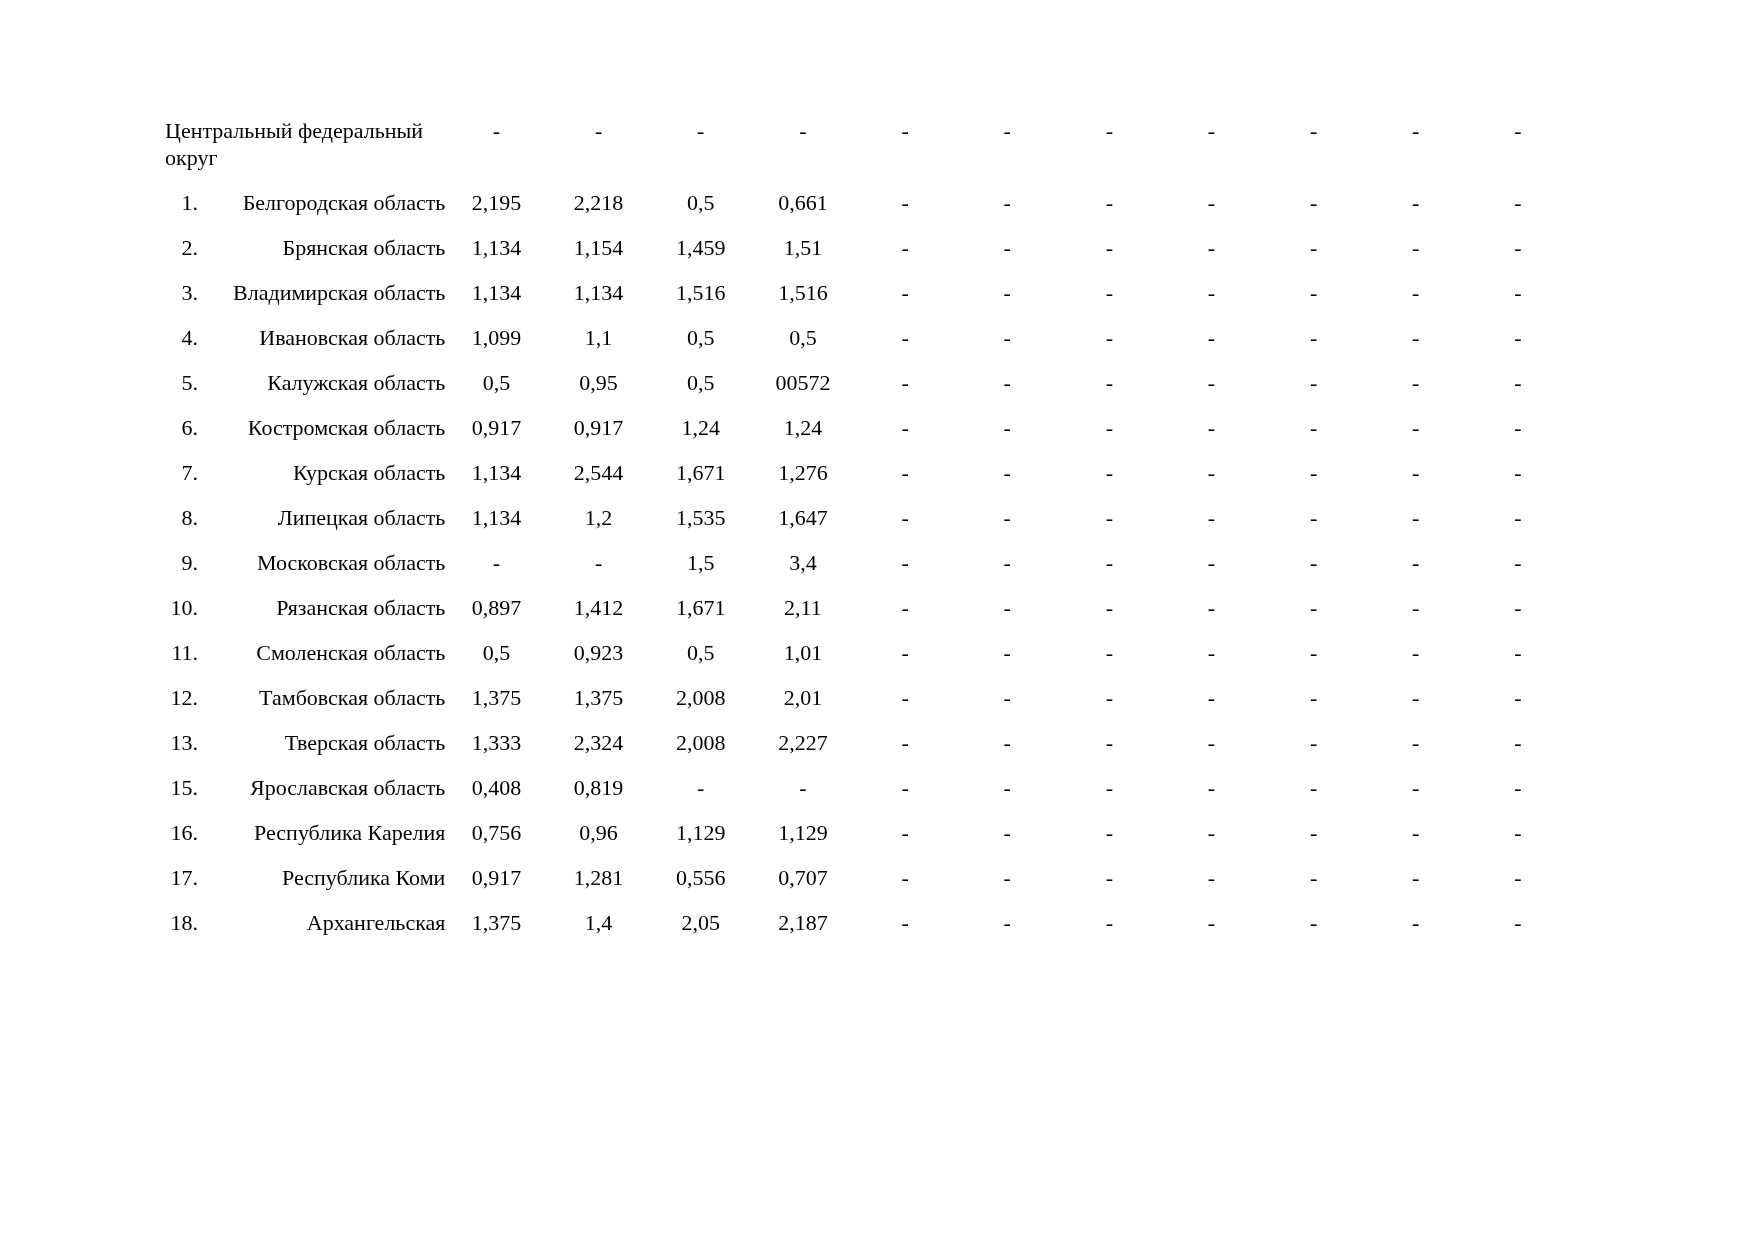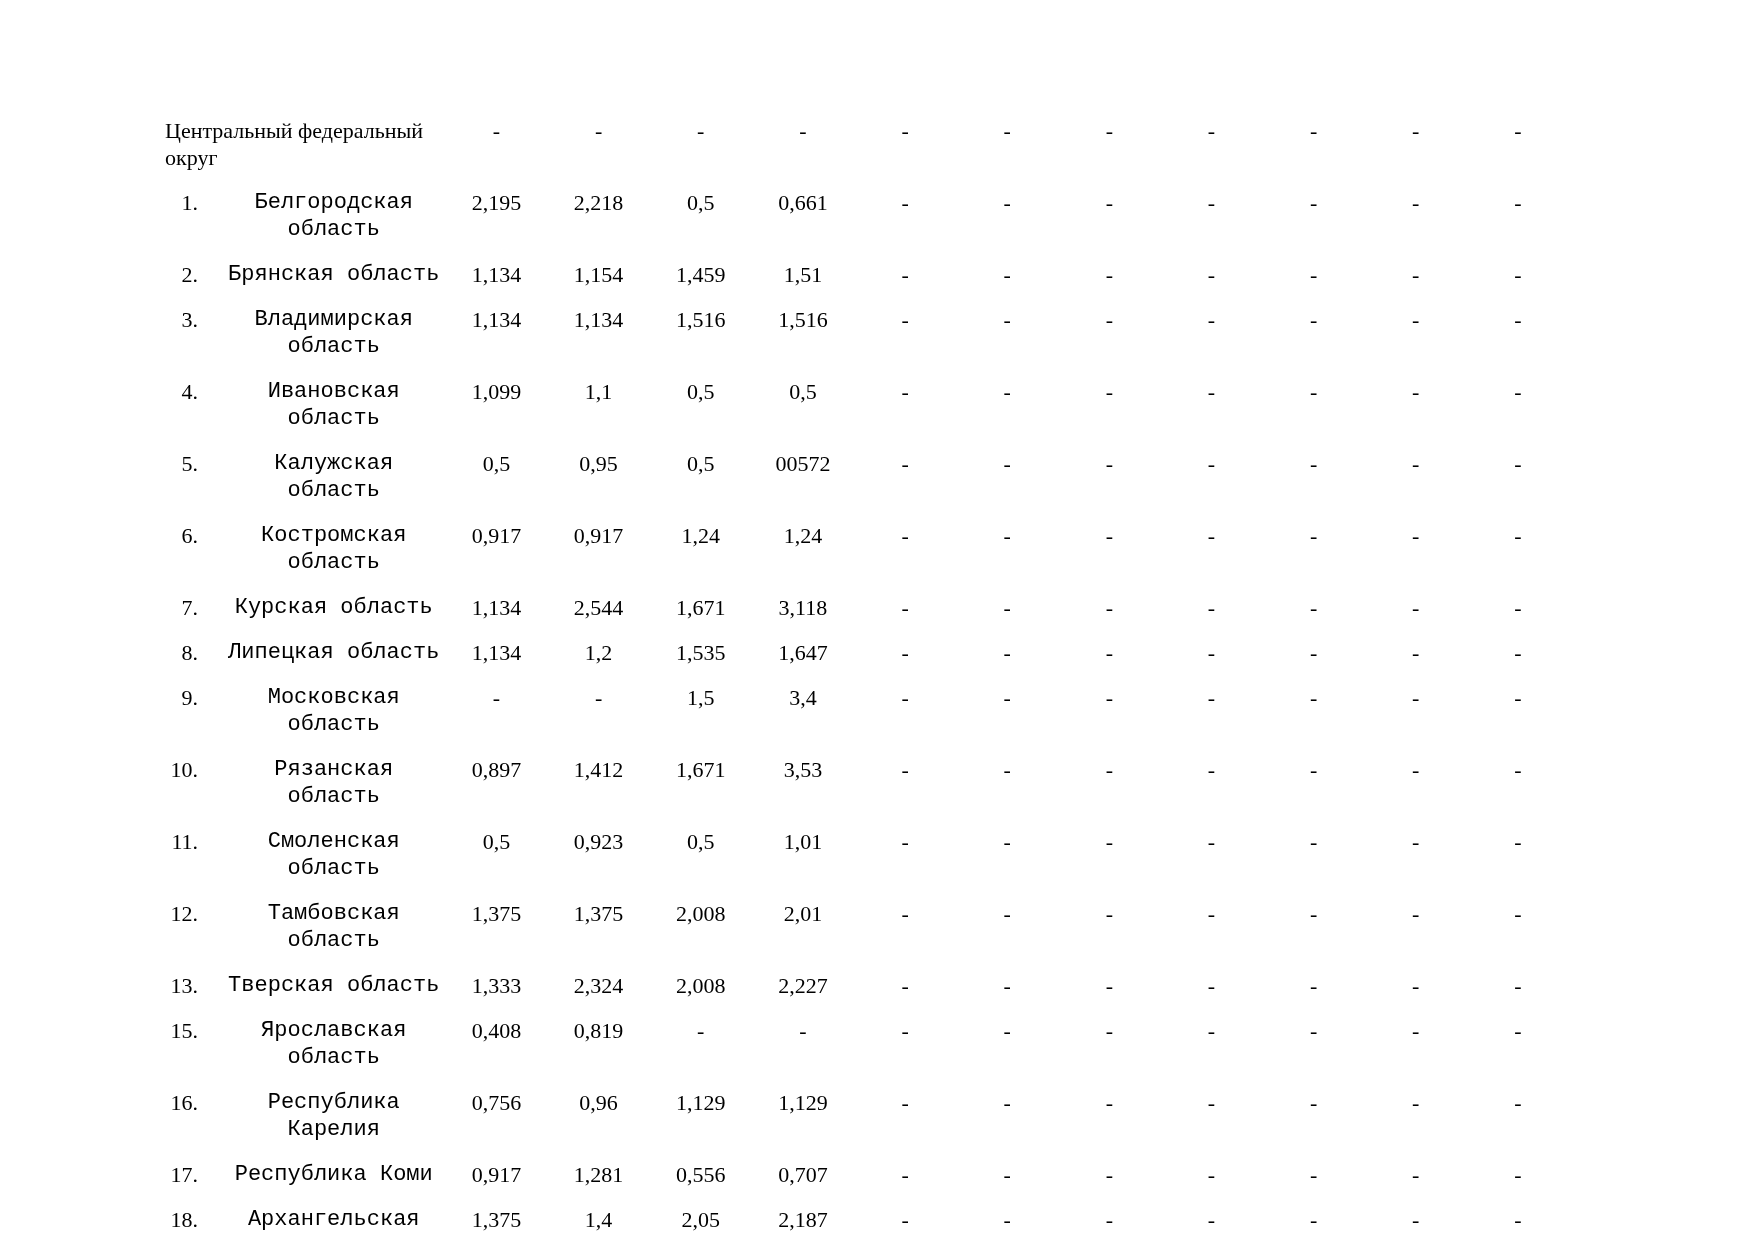--- a/index.html
+++ b/index.html
@@ -28,23 +28,22 @@
     line-height: 27px;
     padding: 9px 0;
     vertical-align: top;
     word-wrap: break-word;
   }
   td.num {
     text-align: right;
     padding-right: 12px;
   }
   td.name {
-    text-align: center;
+    text-align: right;
     padding-left: 12px;
-    font-family: Liberation Mono, monospace;
   }
   td.group-name {
     text-align: left;
     padding-left: 0;
     padding-right: 16px;
   }
   td.val {
     text-align: center;
   }
 </style>
@@ -172,21 +171,21 @@
           <td class="val">-</td>
           <td class="val">-</td>
           <td class="val">-</td>
         </tr>
         <tr>
           <td class="num">7.</td>
           <td class="name">Курская область</td>
           <td class="val">1,134</td>
           <td class="val">2,544</td>
           <td class="val">1,671</td>
-          <td class="val">3,118</td>
+          <td class="val">1,276</td>
           <td class="val">-</td>
           <td class="val">-</td>
           <td class="val">-</td>
           <td class="val">-</td>
           <td class="val">-</td>
           <td class="val">-</td>
           <td class="val">-</td>
         </tr>
         <tr>
           <td class="num">8.</td>
@@ -217,21 +216,21 @@
           <td class="val">-</td>
           <td class="val">-</td>
           <td class="val">-</td>
         </tr>
         <tr>
           <td class="num">10.</td>
           <td class="name">Рязанская область</td>
           <td class="val">0,897</td>
           <td class="val">1,412</td>
           <td class="val">1,671</td>
-          <td class="val">3,53</td>
+          <td class="val">2,11</td>
           <td class="val">-</td>
           <td class="val">-</td>
           <td class="val">-</td>
           <td class="val">-</td>
           <td class="val">-</td>
           <td class="val">-</td>
           <td class="val">-</td>
         </tr>
         <tr>
           <td class="num">11.</td>

